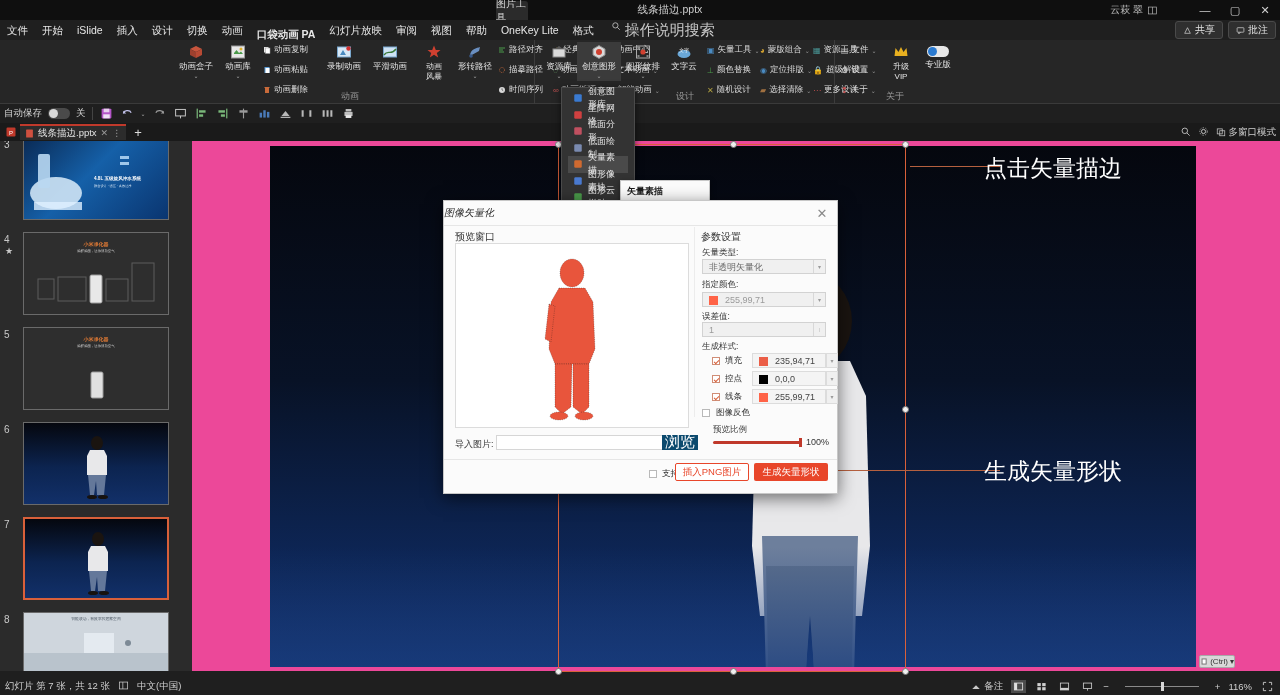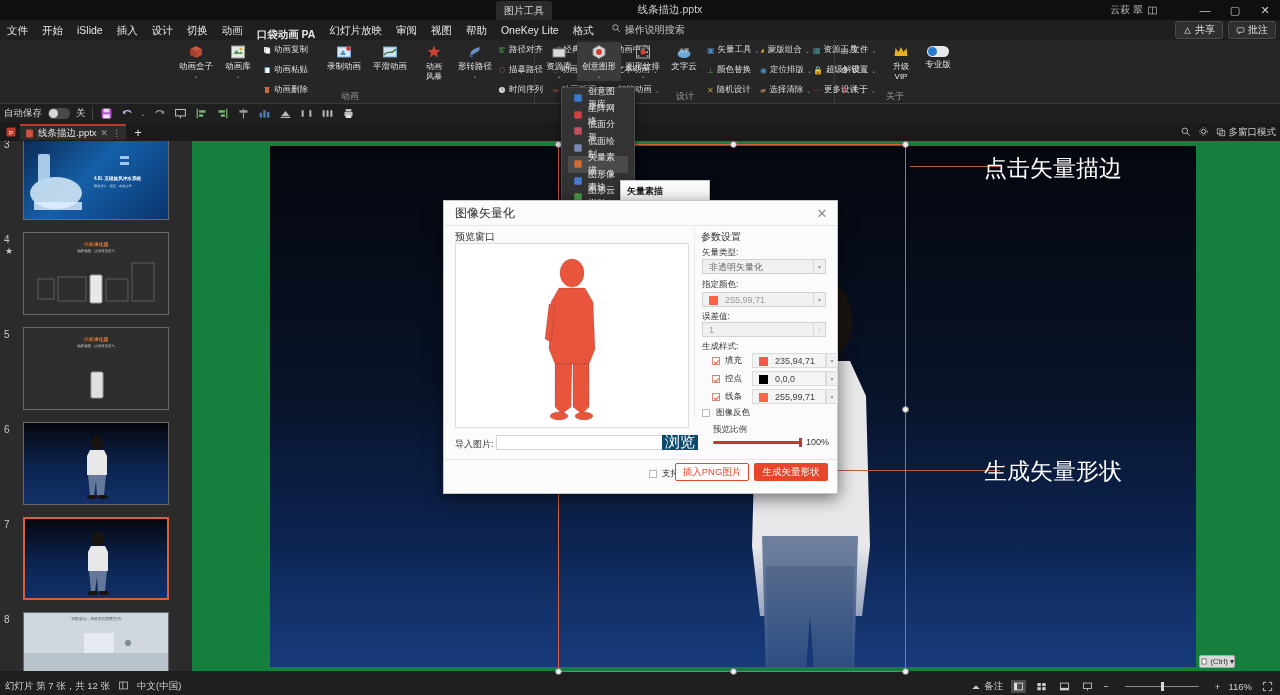--- a/index.html
+++ b/index.html
@@ -2,37 +2,37 @@
 <html><head>
 <meta charset="utf-8">
 <style>
   * { box-sizing: border-box; margin:0; padding:0; }
   html,body { width:1280px; height:695px; overflow:hidden; background:#1e1e1e;
     font-family:"Liberation Sans","DejaVu Sans",sans-serif; }
   #app { position:relative; width:1280px; height:695px; background:#1f1f1f; }
 
   
   .titlebar { position:absolute; left:0; top:0; width:1280px; height:20px; background:#0f0f0f; }
-  .ctx-tab { position:absolute; left:496px; top:1px; width:56px; height:19px; background:#2b2b2b;
+  .ctx-tab { position:absolute; left:496px; top:1px; width:32px; height:19px; background:#2b2b2b;
      color:#ddd; font-size:10px; display:flex; align-items:center; justify-content:center;
      border-top-left-radius:3px; border-top-right-radius:3px; }
   .doc-title { position:absolute; left:560px; top:0; width:220px; height:20px; color:#cfcfcf;
      font-size:10.5px; display:flex; align-items:center; justify-content:center; }
   .acct { position:absolute; right:122px; top:0; height:20px; color:#bbb; font-size:10px;
      display:flex; align-items:center; gap:4px; }
   .winbtns { position:absolute; right:0; top:0; height:20px; display:flex; }
   .winbtn { width:30px; height:20px; color:#d0d0d0; font-size:11px; display:flex;
      align-items:center; justify-content:center; }
 
   
   .ribbon-tabs { position:absolute; left:0; top:20px; width:1280px; height:20px; background:#1f1f1f;
      display:flex; align-items:center; font-size:10.5px; color:#e6e6e6; }
   .rtab { padding:0 7px; height:20px; line-height:20px; white-space:nowrap; cursor:default; }
   .rtab.active { font-weight:bold; border-bottom:2px solid #c0392b;margin-top:8px; }
-  .searchbox { display:flex; align-items:flex-start; gap:4px; margin-left:10px; color:#c8c8c8; font-size:10px; }
+  .searchbox { display:flex; align-items:flex-start; gap:4px; margin-left:10px; color:#c8c8c8; font-size:15px; }
   .tb-right { position:absolute; right:4px; top:21px; display:flex; gap:5px; }
   .tb-right .pill { background:#2f2f2f; border:1px solid #4a4a4a; border-radius:3px;
      color:#e0e0e0; font-size:10px; padding:1px 7px; display:flex; align-items:center; gap:3px; }
 
   
   .ribbon { position:absolute; left:0; top:40px; width:1280px; height:64px; background:#262626;
      border-bottom:1px solid #3a3a3a; }
   .rgroup { position:absolute; top:0; height:64px; border-right:1px solid #3c3c3c; }
   .rgroup .glabel { position:absolute; bottom:1px; left:0; width:100%; text-align:center;
      color:#9a9a9a; font-size:9px; }
@@ -65,21 +65,21 @@
   .thumbrow { position:absolute; left:0; width:192px; height:95px; }
   .thumbnum { position:absolute; left:4px; top:2px; color:#c9c9c9; font-size:10px; }
   .thumbstar { position:absolute; left:5px; top:14px; color:#c9c9c9; font-size:9px; }
   .thumbframe { position:absolute; left:23px; top:0px; width:146px; height:83px; border:1px solid #6a6a6a;
      overflow:hidden; }
   .thumbframe.sel { border:2px solid #d9603a; }
   .tpane-scroll { position:absolute; right:0; top:141px; width:9px; height:530px; background:#232323; }
   .tpane-thumb { position:absolute; right:1px; top:160px; width:7px; height:120px; background:#5a5a5a; border-radius:4px; }
 
   
-  .stage { position:absolute; left:192px; top:141px; width:1088px; height:530px; background:#15803d; }
+  .stage { position:absolute; left:192px; top:141px; width:1088px; height:530px; background:#ec4899; }
   .slide { position:absolute; left:78px; top:5px; width:926px; height:521px;
      background:linear-gradient(180deg,#05070e 0%,#081226 45%,#0d2554 78%,#123069 100%); overflow:hidden; }
   .selbox { position:absolute; left:366px; top:3px; width:348px; height:528px; border:1px solid #d9603a; }
   .handle { position:absolute; width:7px; height:7px; background:#efefef; border:1px solid #777; border-radius:50%; }
 
   .annot { position:absolute; color:#ffffff; font-size:23px; white-space:nowrap; font-family:"DejaVu Sans",sans-serif; }
   .annotline { position:absolute; height:1px; background:#b5603f; }
 
   
   .dropdown { position:absolute; left:561px; top:87px; width:74px; background:#333333;
@@ -90,21 +90,21 @@
   .ddicon { width:10px; height:10px; display:inline-block; }
   .tooltip { position:absolute; left:620px; top:180px; width:90px; background:#fbfbfb;
      border:1px solid #c9c9c9; box-shadow:0 2px 6px rgba(0,0,0,.45); padding:4px 6px; z-index:45; }
   .tt-title { font-size:9px; color:#1c1c1c; font-weight:bold; margin-bottom:2px; }
   .tt-body { font-size:8px; color:#444; line-height:11px; }
 
   
   .dialog { position:absolute; left:443px; top:200px; width:395px; height:294px; background:#fbfbfb;
      border:1px solid #c7c7c7; box-shadow:0 4px 16px rgba(0,0,0,.55); z-index:50; }
   .dlg-title { position:absolute; left:0; top:0; width:100%; height:24px; display:flex;
-     align-items:center; padding-left:11px; font-size:12px; color:#2b2b2b; }
+     align-items:center; font-size:10px; color:#2b2b2b;font-style:italic; }
   .dlg-close { position:absolute; right:6px; top:4px; width:18px; height:16px; display:flex;
      align-items:center; justify-content:center; color:#8a8a8a; font-size:13px; }
   .dlg-hr { position:absolute; left:0; top:24px; width:100%; height:1px; background:#e6e6e6; }
   .sec-title { position:absolute; font-size:10px; color:#333; }
   .preview-box { position:absolute; left:11px; top:42px; width:234px; height:185px;
      background:#fff; border:1px solid #dcdcdc; }
   .fld-label { position:absolute; font-size:8.5px; color:#3a3a3a; }
   .inputbox { position:absolute; background:#f0f0f0; border:1px solid #d2d2d2; height:15px; }
   .inputbox .val { position:absolute; left:6px; top:1px; font-size:9px; color:#9a9a9a; line-height:13px; }
   .spin { position:absolute; right:0; top:0; width:12px; height:13px; border-left:1px solid #d8d8d8;

